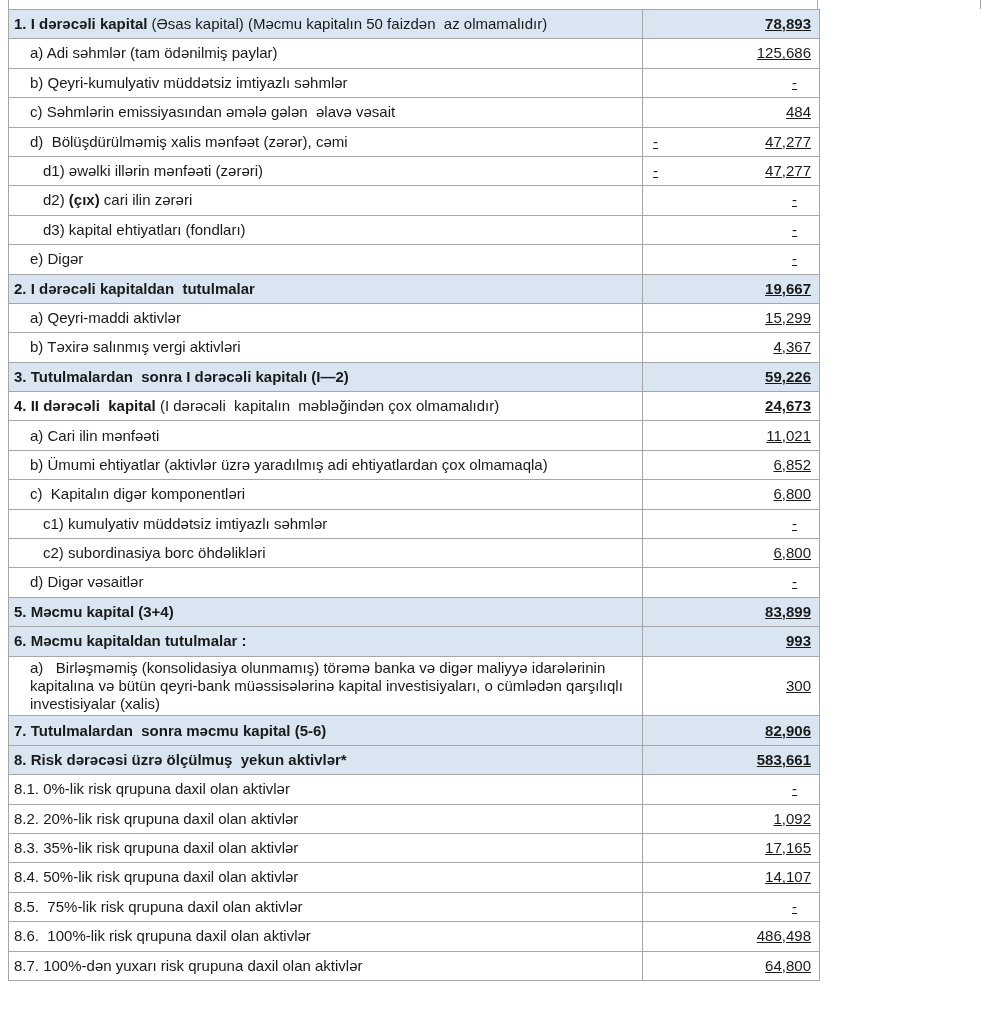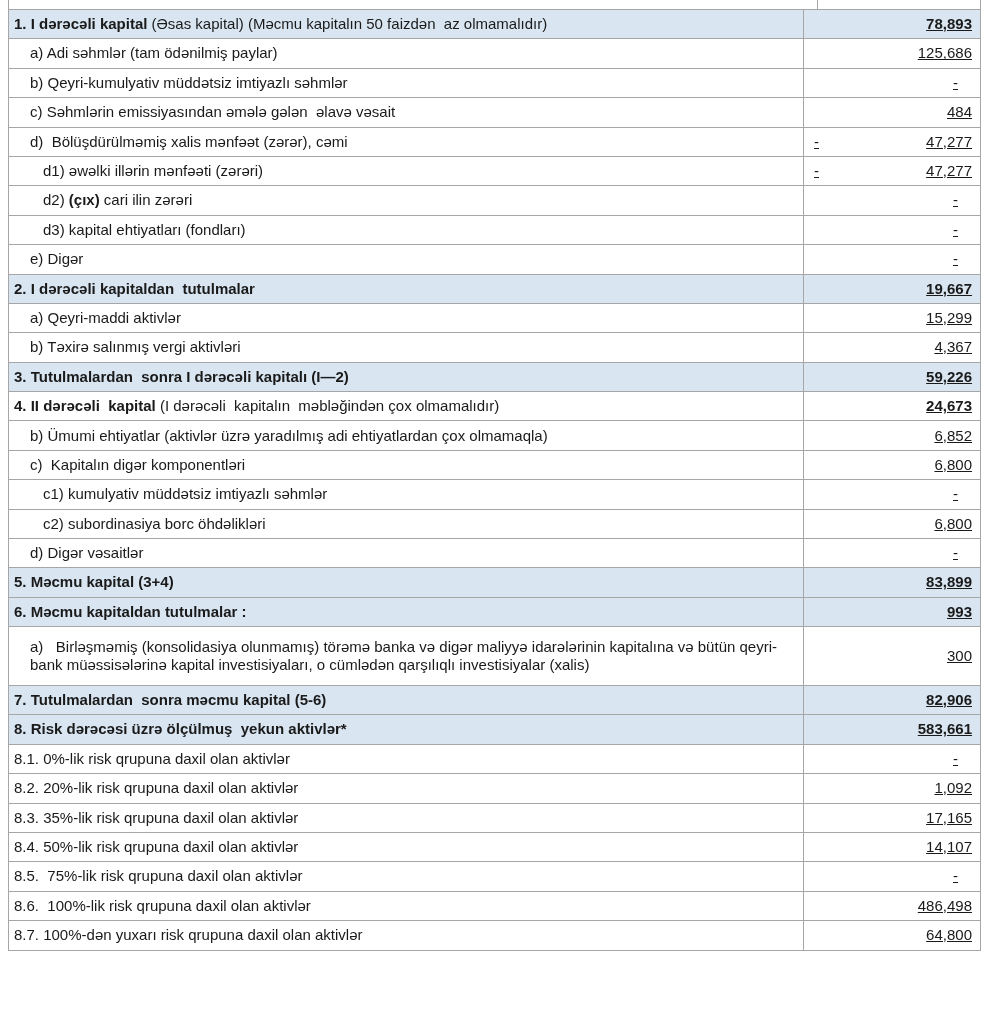--- a/index.html
+++ b/index.html
@@ -9,21 +9,21 @@
     font-family:"Liberation Sans", sans-serif;
     position:relative;
     color:#1a1a1a;
   }
   
   .stub{position:absolute;top:0;width:1px;height:9px;background:#a6a6a6;}
   .stub.left{left:8px;}
   .stub.mid{left:817px;}
   .stub.right{left:980px;}
 
-  .table-wrap{position:absolute;left:8px;top:9px;width:973px;}
+  .table-wrap{position:absolute;left:8px;top:9px;width:812px;}
   table{border-collapse:collapse;width:100%;table-layout:fixed;}
   td{
     border:1px solid #a6a6a6;
     font-size:15px;
     line-height:1.22;
     vertical-align:middle;
     background:#ffffff;
   }
   tr{height:29.4px;}
   tr.tall{height:58.8px;}
@@ -106,20 +106,24 @@
         </tr>
         <tr class="blue">
           <td class="label l0"><span class="b">3. Tutulmalardan  sonra I dərəcəli kapitalı (I—2)</span></td>
           <td class="value b"><span>59,226</span></td>
         </tr>
         <tr>
           <td class="label l0"><span class="b">4. II dərəcəli  kapital </span><span>(I dərəcəli  kapitalın  məbləğindən çox olmamalıdır)</span></td>
           <td class="value b"><span>24,673</span></td>
         </tr>
         <tr>
+          <td class="label l1"><span>a) Cari ilin mənfəəti</span></td>
+          <td class="value"><span>11,021</span></td>
+        </tr>
+        <tr>
           <td class="label l1"><span>b) Ümumi ehtiyatlar (aktivlər üzrə yaradılmış adi ehtiyatlardan çox olmamaqla)</span></td>
           <td class="value"><span>6,852</span></td>
         </tr>
         <tr>
           <td class="label l1"><span>c)  Kapitalın digər komponentləri</span></td>
           <td class="value"><span>6,800</span></td>
         </tr>
         <tr>
           <td class="label l2"><span>c1) kumulyativ müddətsiz imtiyazlı səhmlər</span></td>
           <td class="value dash"><span>-</span></td>

